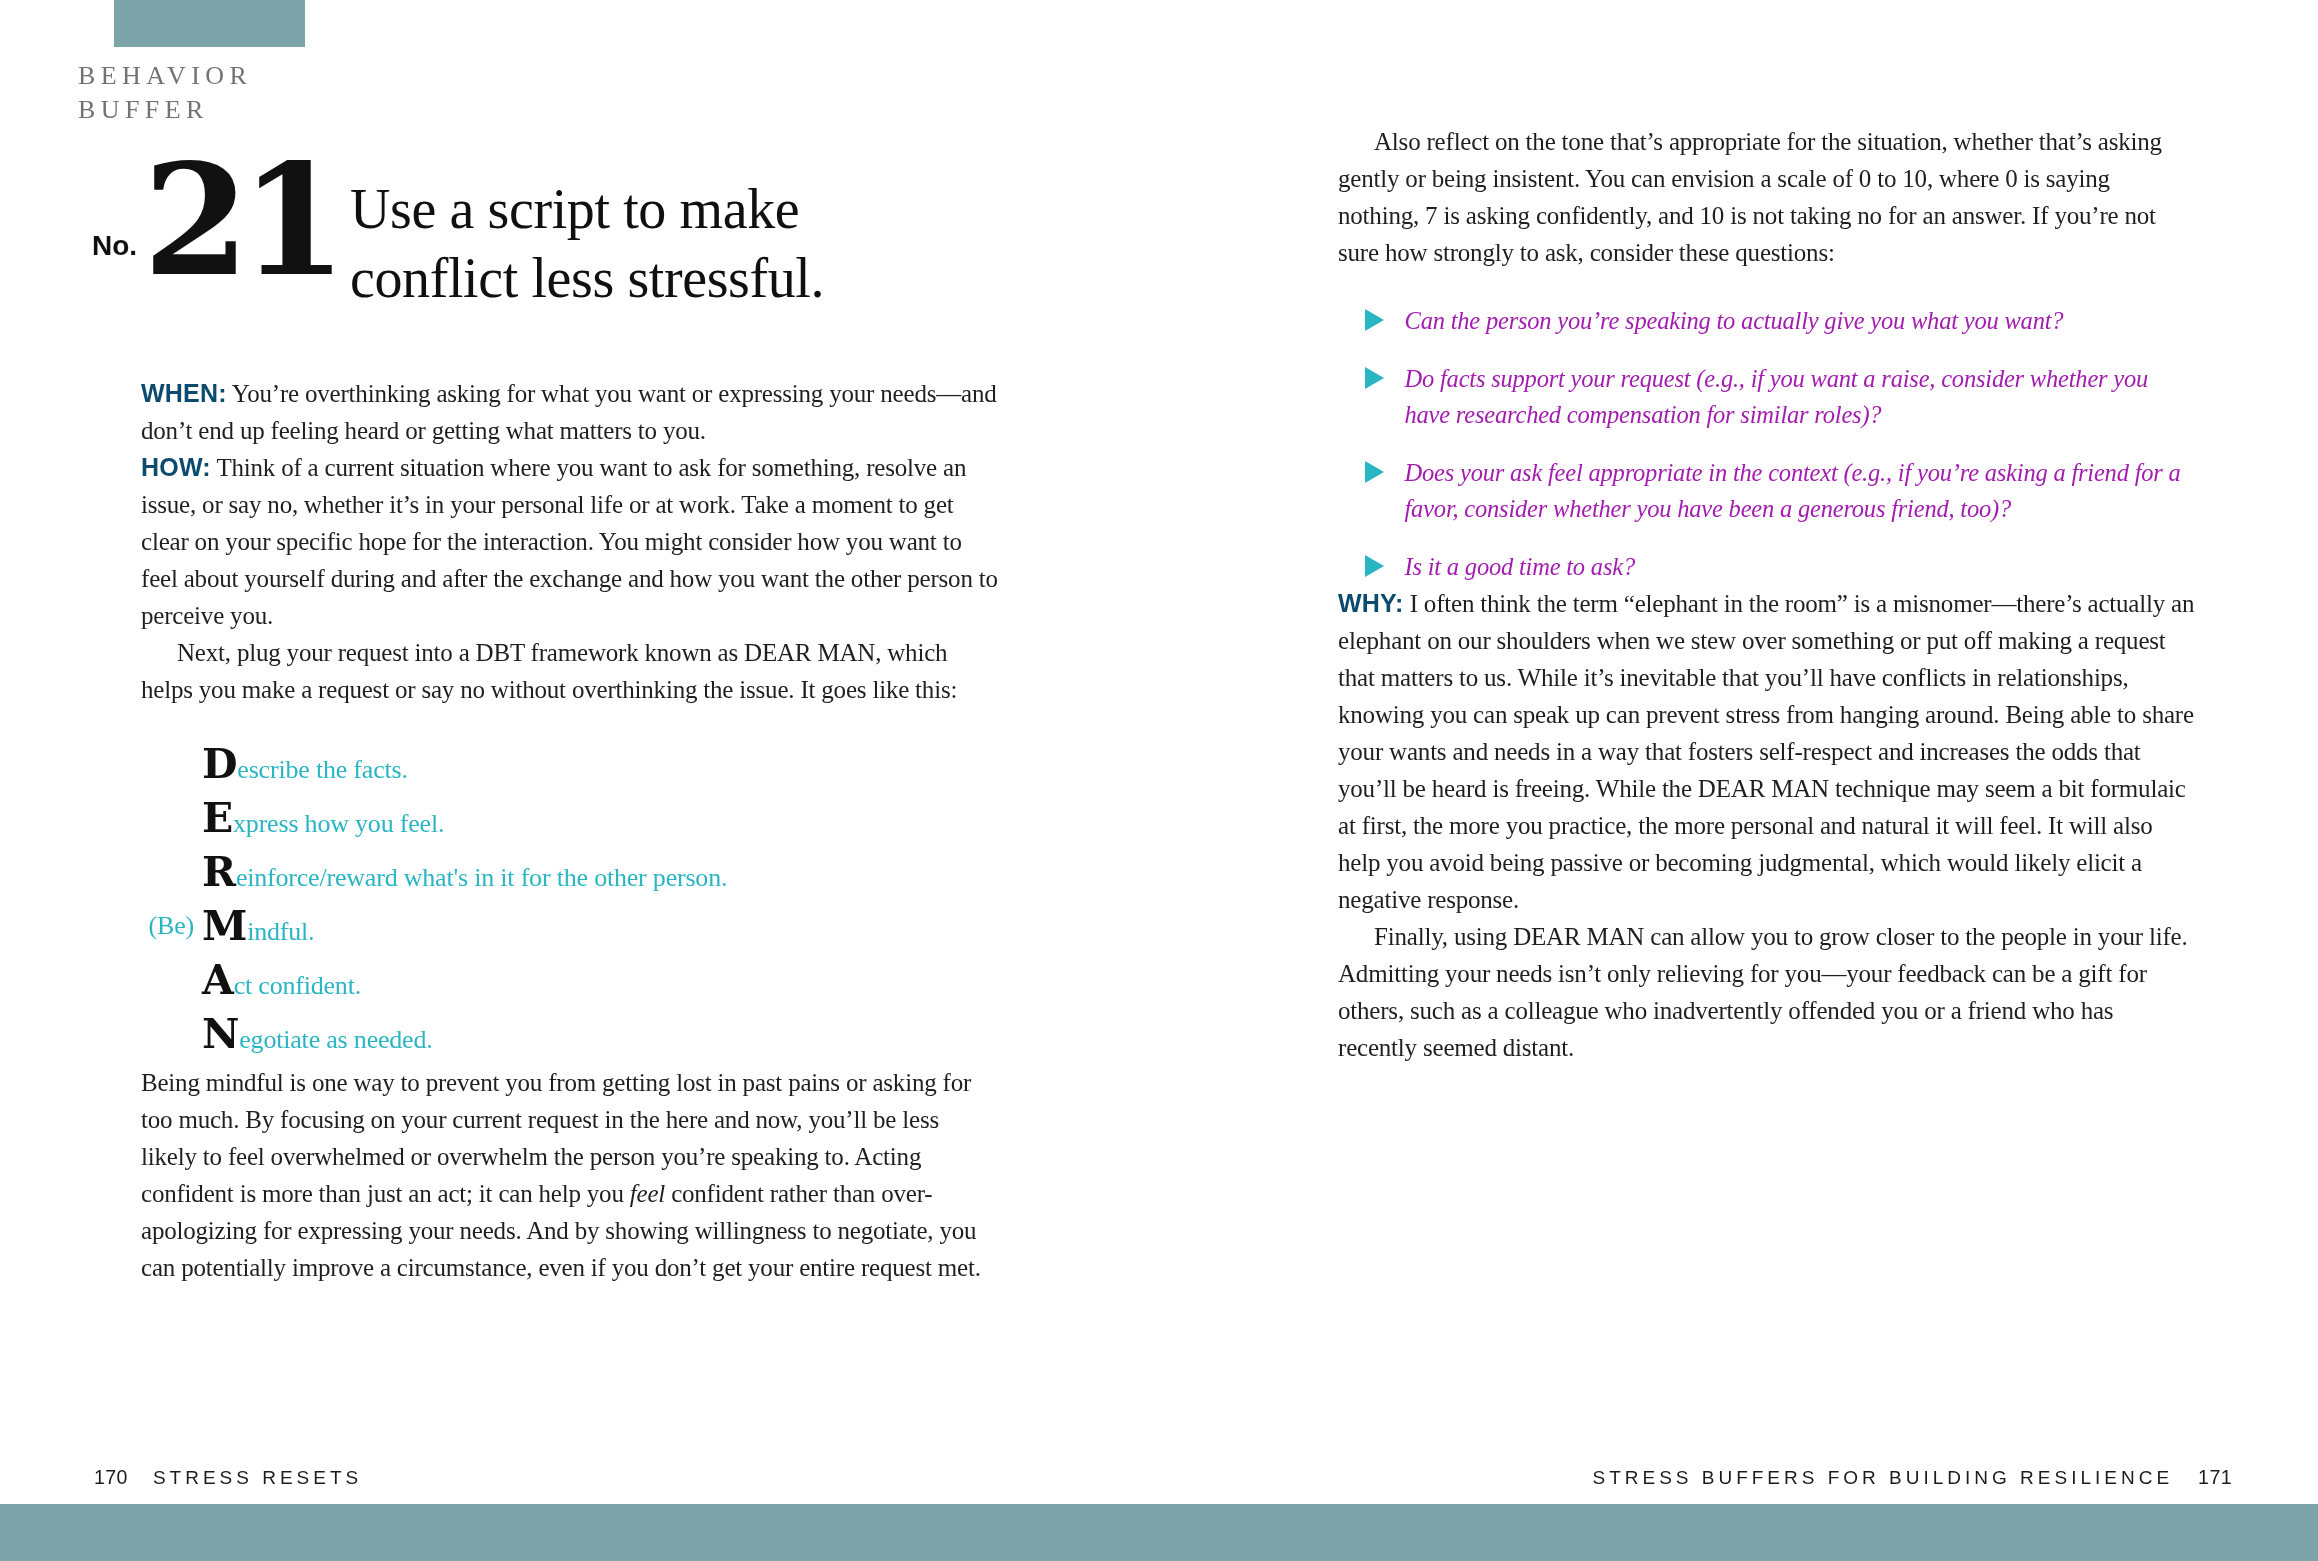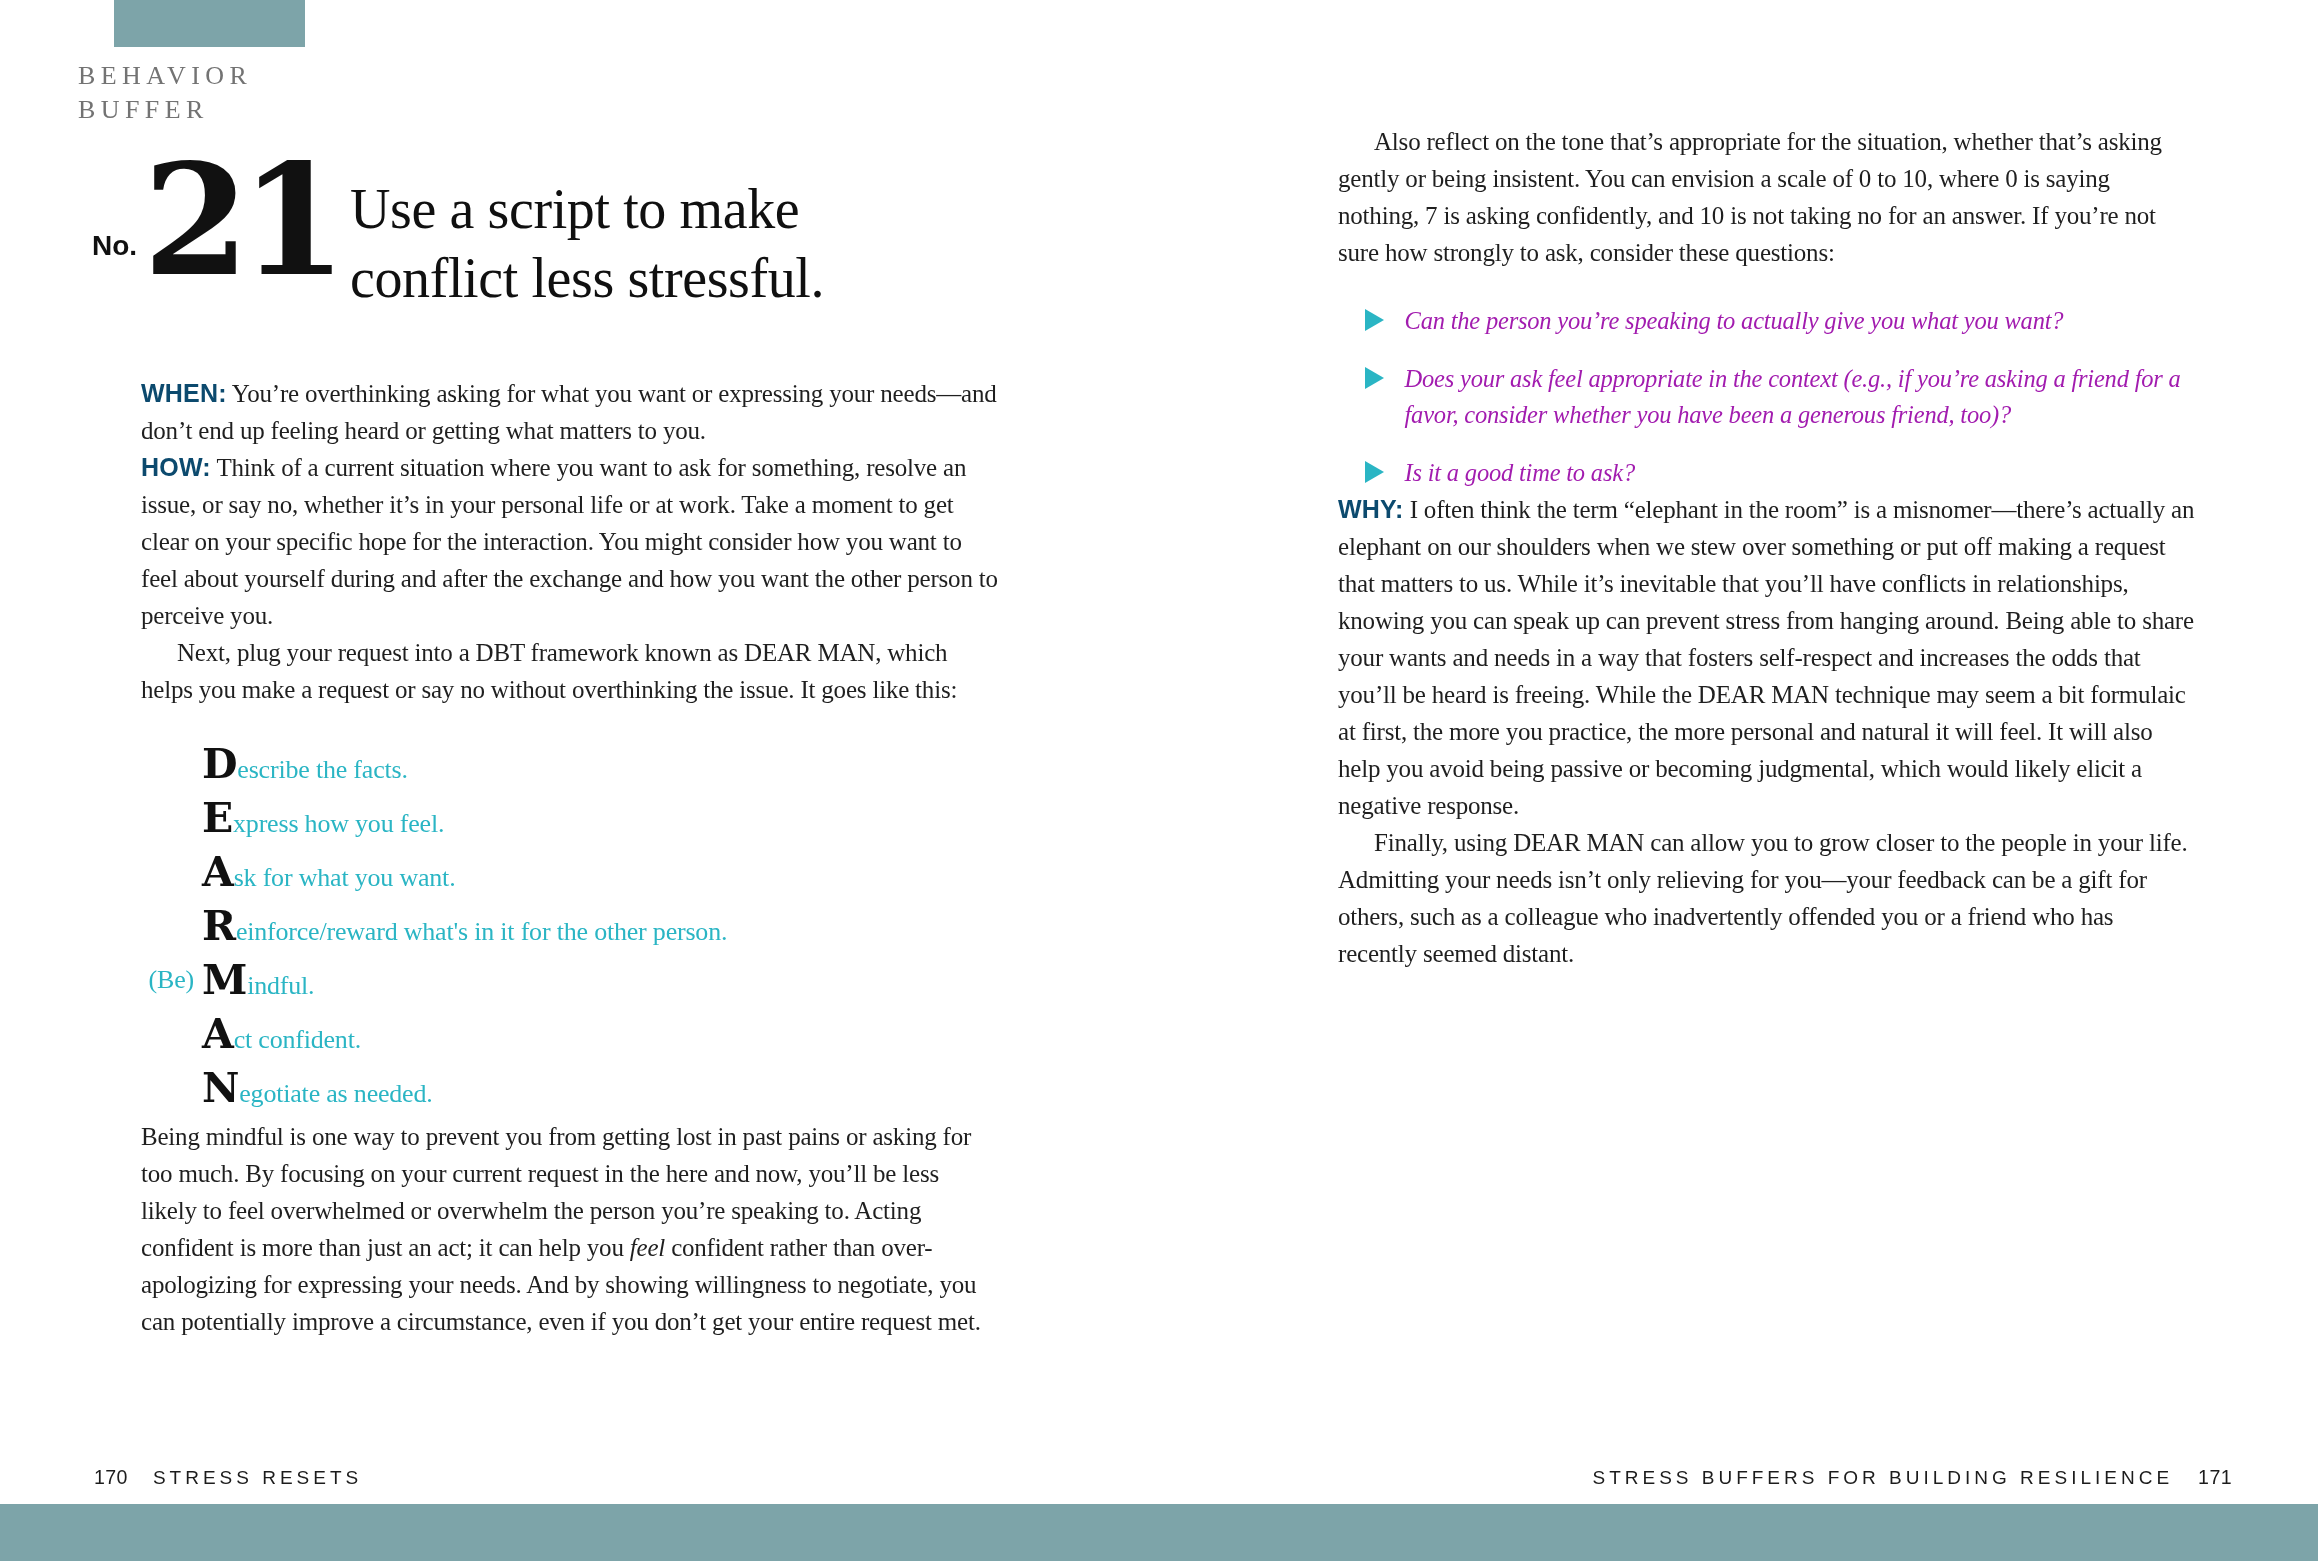--- a/index.html
+++ b/index.html
@@ -146,21 +146,20 @@
 <div class="abs col col-left">
   <p><span class="lead-label">WHEN:</span><span> You’re overthinking asking for what you want or expressing your needs—and don’t end up feeling heard or getting what matters to you.</span></p>
 
   <p class="gap24"><span class="lead-label">HOW:</span><span> Think of a current situation where you want to ask for something, resolve an issue, or say no, whether it’s in your personal life or at work. Take a moment to get clear on your specific hope for the interaction. You might consider how you want to feel about yourself during and after the exchange and how you want the other person to perceive you.</span></p>
 
   <p class="indent">Next, plug your request into a DBT framework known as DEAR MAN, which helps you make a request or say no without overthinking the issue. It goes like this:</p>
 
   <div class="dearman">
     <div class="dm-row"><span class="dm-prefix"></span><span class="dm-letter">D</span><span class="dm-rest">escribe the facts.</span></div>
     <div class="dm-row"><span class="dm-prefix"></span><span class="dm-letter">E</span><span class="dm-rest">xpress how you feel.</span></div>
-    <div class="dm-row"><span class="dm-prefix"></span><span class="dm-letter">A</span><span class="dm-rest">sk for what you want.</span></div>
     <div class="dm-row"><span class="dm-prefix"></span><span class="dm-letter">R</span><span class="dm-rest">einforce/reward what's in it for the other person.</span></div>
     <div class="dm-row"><span class="dm-prefix">(Be)</span><span class="dm-letter">M</span><span class="dm-rest">indful.</span></div>
     <div class="dm-row"><span class="dm-prefix"></span><span class="dm-letter">A</span><span class="dm-rest">ct confident.</span></div>
     <div class="dm-row"><span class="dm-prefix"></span><span class="dm-letter">N</span><span class="dm-rest">egotiate as needed.</span></div>
   </div>
 
   <p class="gap44"><span>Being mindful is one way to prevent you from getting lost in past pains or asking for too much. By focusing on your current request in the here and now, you’ll be less likely to feel overwhelmed or overwhelm the person you’re speaking to. Acting confident is more than just an act; it can help you </span><span class="ital">feel</span><span> confident rather than over-apologizing for expressing your needs. And by showing willingness to negotiate, you can potentially improve a circumstance, even if you don’t get your entire request met.</span></p>
 </div>
 
 <div class="abs footer footer-left">
@@ -170,20 +169,24 @@
 <div class="abs col col-right">
   <p class="indent">Also reflect on the tone that’s appropriate for the situation, whether that’s asking gently or being insistent. You can envision a scale of 0 to 10, where 0 is saying nothing, 7 is asking confidently, and 10 is not taking no for an answer. If you’re not sure how strongly to ask, consider these questions:</p>
 
   <div class="bullet-list">
     <div class="bullet-item">
         <span class="tri"></span>
         <span class="bullet-text">Can the person you’re speaking to actually give you what you want?</span>
       </div>
     <div class="bullet-item">
         <span class="tri"></span>
+        <span class="bullet-text">Do facts support your request (e.g., if you want a raise, consider whether you have researched compensation for similar roles)?</span>
+      </div>
+    <div class="bullet-item">
+        <span class="tri"></span>
         <span class="bullet-text">Does your ask feel appropriate in the context (e.g., if you’re asking a friend for a favor, consider whether you have been a generous friend, too)?</span>
       </div>
     <div class="bullet-item">
         <span class="tri"></span>
         <span class="bullet-text">Is it a good time to ask?</span>
       </div>
   </div>
 
 
   <p class="gap24"><span class="lead-label">WHY:</span><span> I often think the term “elephant in the room” is a misnomer—there’s actually an elephant on our shoulders when we stew over something or put off making a request that matters to us. While it’s inevitable that you’ll have conflicts in relationships, knowing you can speak up can prevent stress from hanging around. Being able to share your wants and needs in a way that fosters self-respect and increases the odds that you’ll be heard is freeing. While the DEAR MAN technique may seem a bit formulaic at first, the more you practice, the more personal and natural it will feel. It will also help you avoid being passive or becoming judgmental, which would likely elicit a negative response.</span></p>

